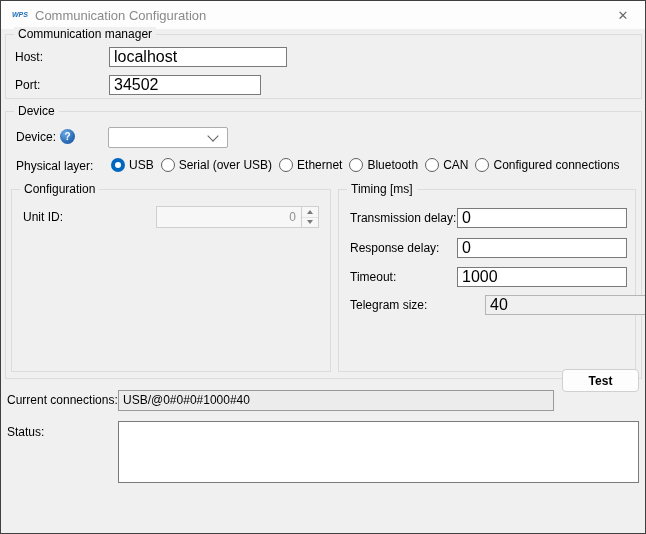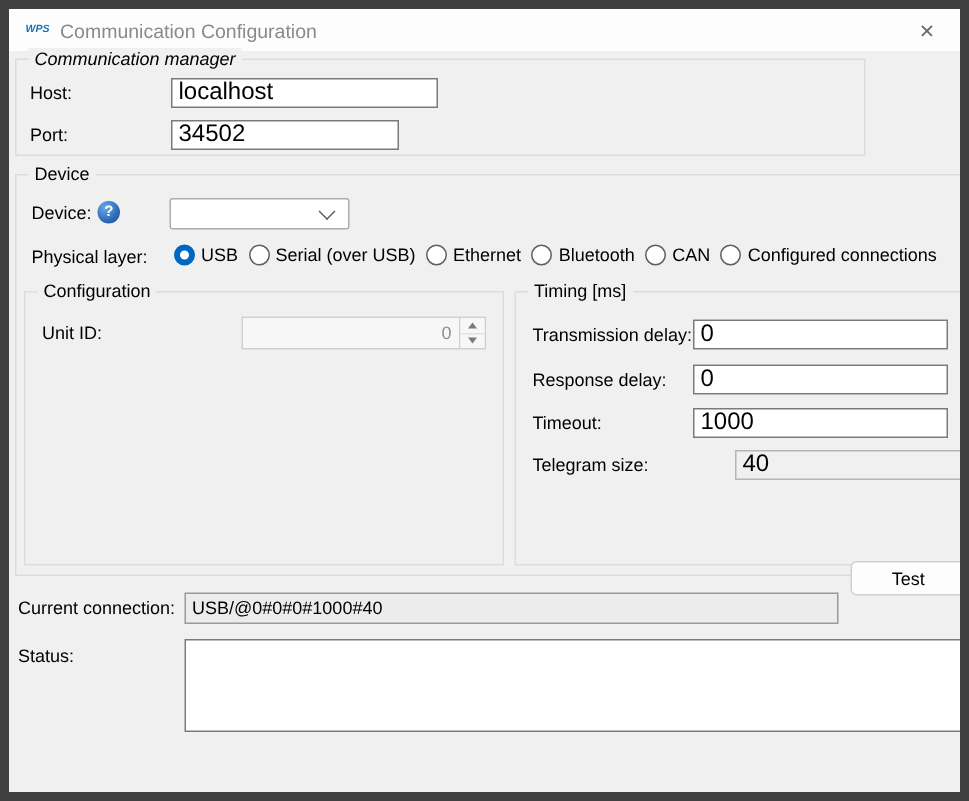--- a/index.html
+++ b/index.html
@@ -1,20 +1,20 @@
 <!DOCTYPE html>
 <html><head>
 <meta charset="utf-8">
 <style>
   html,body {margin:0; padding:0; background:#e8e8e8;}
   .dialog {
     position:relative; width:646px; height:534px;
     background:#f0f0f0; font-family:"Liberation Sans", sans-serif;
     font-size:12px; color:#000; box-sizing:border-box;
-    border:6px solid #404040; overflow:hidden;
+    border:1px solid #404040; overflow:hidden;
   }
   
   .titlebar {position:absolute; left:0; top:0; right:0; height:28px; background:#fdfdfd; display:flex; align-items:center;}
   .app-icon {margin-left:10px; width:18px; font-size:7px; font-weight:bold; font-style:italic; color:#1d6fb8; line-height:14px; text-align:center;}
   .title-text {margin-left:6px; color:#8a8a8a; font-size:13px;}
   .close-btn {position:absolute; right:0; top:0; width:44px; height:28px; display:flex; align-items:center; justify-content:center; color:#6b6b6b; font-size:13px; cursor:default;}
   
   .group {position:absolute; border:1px solid #dcdcdc; box-sizing:border-box;}
   .legend {position:absolute; top:-8px; left:8px; background:#f0f0f0; padding:0 4px; white-space:nowrap;}
   
@@ -57,21 +57,21 @@
 <body>
 
 <div class="dialog">
 
   <div class="titlebar">
     <div class="app-icon">WPS</div>
     <div class="title-text">Communication Configuration</div>
     <div class="close-btn">✕</div>
   </div>
 
-  <div class="group" style="left:4px; top:33px; width:567px; height:65px;font-style:italic;">
+  <div class="group" style="left:4px; top:33px; width:637px; height:65px;">
     <span class="legend">Communication manager</span>
   </div>
   <span class="lbl" style="left:14px; top:46px;">Host:</span>
   <input class="tb" style="left: 108px; top: 46px; width: 178px;" value="localhost">
   <span class="lbl" style="left:14px; top:74px;">Port:</span>
   <input class="tb" style="left: 108px; top: 74px; width: 152px;" value="34502">
 
   <div class="group" style="left:4px; top:110px; width:637px; height:268px;">
     <span class="legend">Device</span>
   </div>
@@ -131,22 +131,22 @@
   </div>
   <span class="lbl" style="left:349px; top:207px;">Transmission delay:</span>
   <input class="tb" style="left: 456px; top: 207px; width: 170px;" value="0">
   <span class="lbl" style="left:349px; top:237px;text-align:right;">Response delay:</span>
   <input class="tb" style="left: 456px; top: 237px; width: 170px;" value="0">
   <span class="lbl" style="left:349px; top:266px;">Timeout:</span>
   <input class="tb" style="left: 456px; top: 266px; width: 170px;" value="1000">
   <span class="lbl" style="left:349px; top:294px;">Telegram size:</span>
   <input class="tb disabled-field" style="left: 456px; top: 294px; width: 170px; margin-left: 28px;" readonly="" value="40">
 
-  <span class="lbl" style="left:6px; top:389px;">Current connection:</span>
+  <span class="lbl" style="left:6px; top:389px;">Current connections:</span>
   <div class="conn-field">USB/@0#0#0#1000#40</div>
-  <button class="btn" style="left:561px; top:368px; width:77px; height:23px;">Test</button>
+  <button class="btn" style="left:561px; top:368px; width:77px; height:23px;font-weight:bold;">Test</button>
 
   <span class="lbl" style="left:6px; top:421px;">Status:</span>
   <textarea class="status-area" style=""></textarea>
 
   <button class="btn default" style="left:590px; top:505px; width:69px; height:23px;margin-top:33px;">OK</button>
 
 </div>
 
 </body></html>

